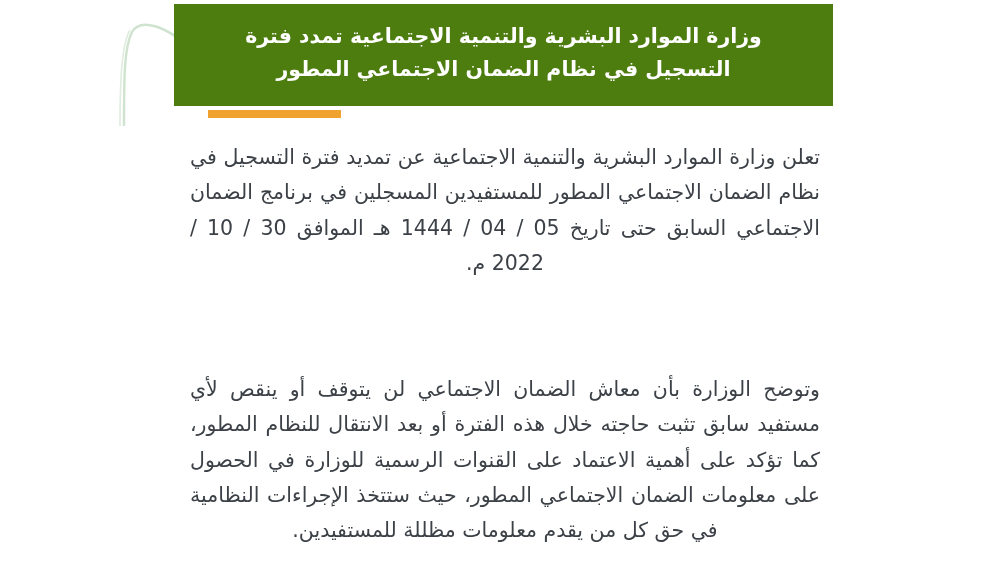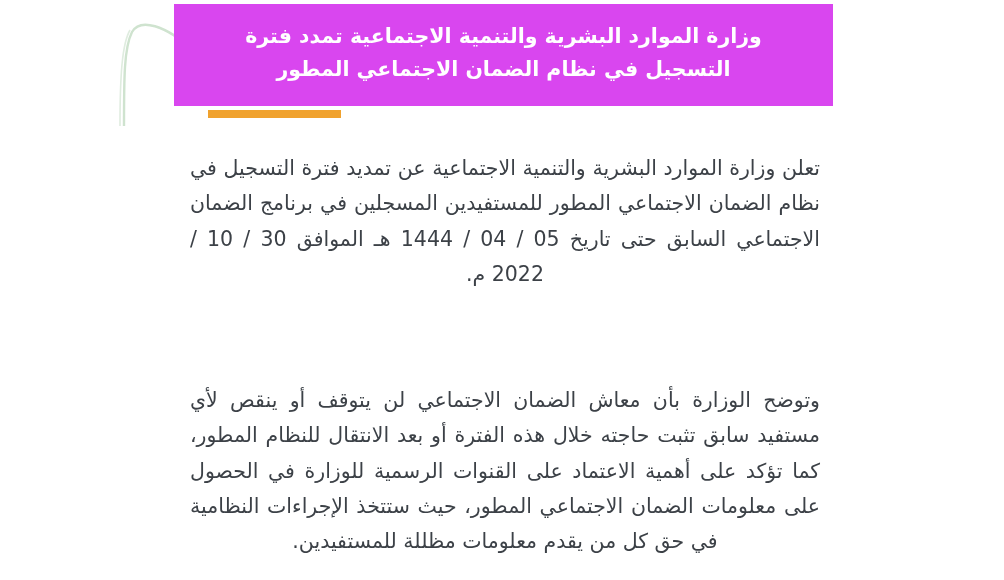--- a/index.html
+++ b/index.html
@@ -31,21 +31,21 @@
     pointer-events: none;
   }
 
   
   .banner {
     position: absolute;
     left: 174px;
     top: 4px;
     width: 659px;
     height: 102px;
-    background: #d946ef;
+    background: #4d7c0f;
     display: flex;
     align-items: center;
     justify-content: flex-start;
     box-sizing: border-box;
     padding: 6px 26px 10px 26px;
   }
   .banner-title {
     color: #ffffff;
     font-size: 20.5px;
     font-weight: bold;
@@ -66,21 +66,20 @@
   }
 
   .body-text {
     position: absolute;
     direction: rtl;
     text-align: justify;
     text-align-last: center;
     color: #3c4147;
     font-size: 20.5px;
     line-height: 1.72;
-    margin-top: 11px;
   }
 
   #para1 {
     left: 190px;
     top: 140px;
     width: 630px;
   }
 
   #para2 {
     left: 190px;

